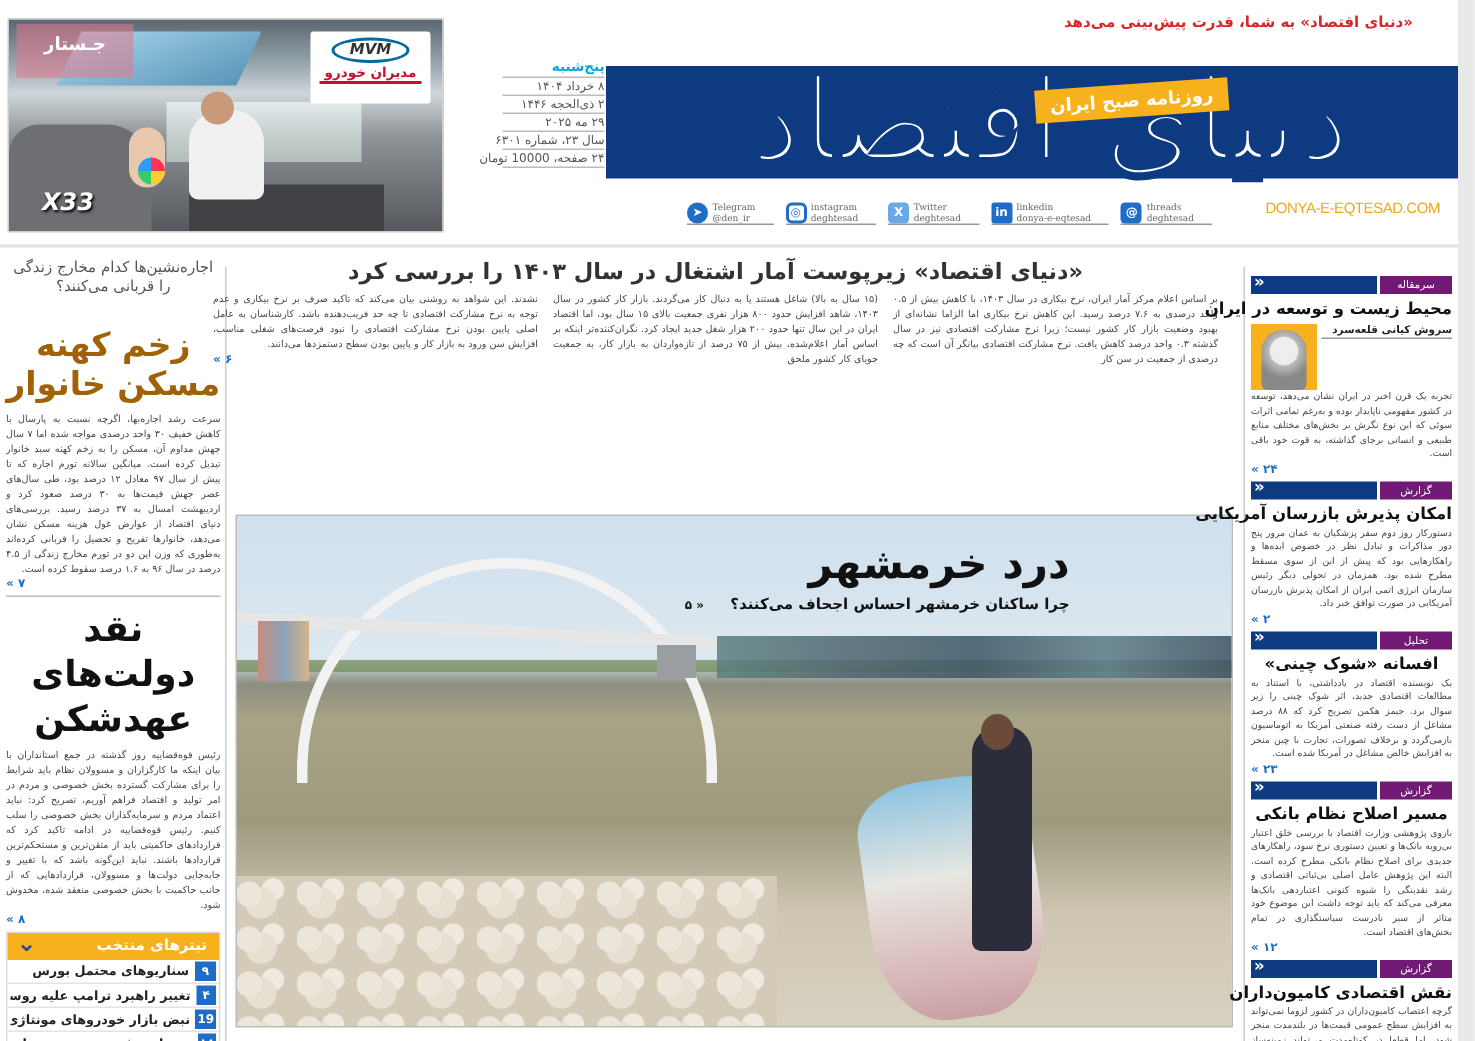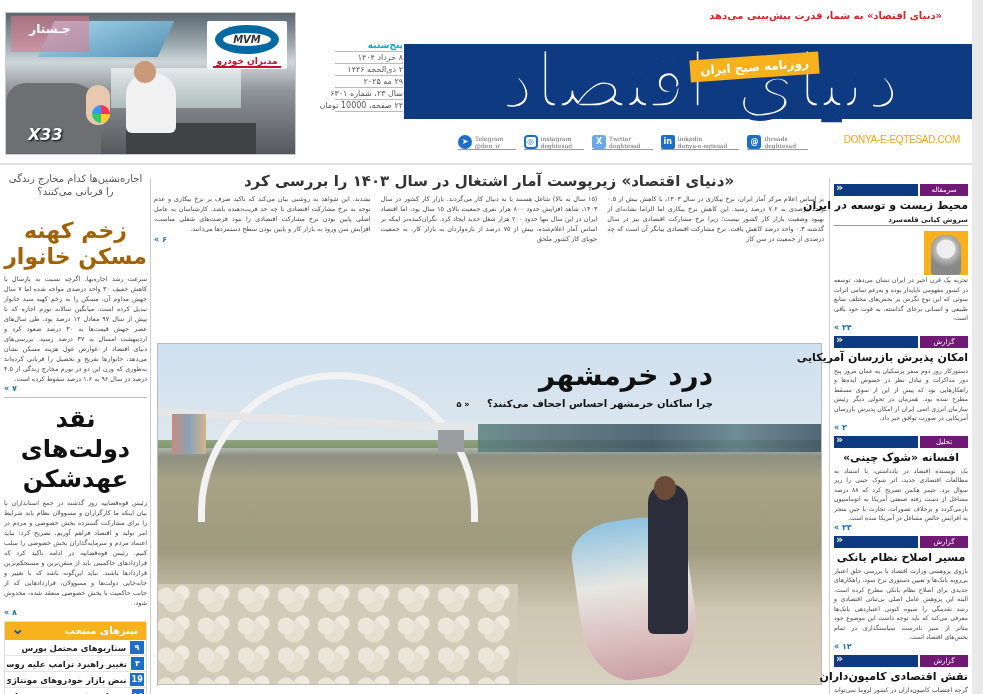--- a/index.html
+++ b/index.html
@@ -13,21 +13,21 @@
         background: linear-gradient(180deg,#5a6770 0%,#9aa8b0 22%,#cfd6da 35%,#8f9498 55%,#55585c 100%); }
   .ad .roof { position:absolute; left:40px; top:8px; width:120px; height:36px; background:linear-gradient(160deg,#aee0f6,#4e8fb6); transform:skewX(-25deg); opacity:.9; }
   .ad .window { position:absolute; left:105px; top:55px; width:130px; height:40px; background:linear-gradient(180deg,#e8f0f0,#b9c7c4); opacity:.85; }
   .ad .seat1 { position:absolute; left:0; top:70px; width:95px; height:73px; background:#6d6f72; border-radius:20px 30px 0 0; }
   .ad .seat2 { position:absolute; left:120px; top:110px; width:130px; height:33px; background:#404246; }
   .ad .person { position:absolute; left:120px; top:60px; width:50px; height:60px; background:#f1f1f1; border-radius:22px 22px 6px 6px; }
   .ad .head { position:absolute; left:128px; top:48px; width:22px; height:22px; background:#c99a7a; border-radius:50%; }
   .ad .kid { position:absolute; left:80px; top:72px; width:24px; height:40px; background:#e8c9b0; border-radius:12px; }
   .ad .ball { position:absolute; left:86px; top:92px; width:18px; height:18px; border-radius:50%; background:conic-gradient(#f35 0 25%,#fc3 0 50%,#3c6 0 75%,#39f 0); }
   .ad .logo-box { position:absolute; right:8px; top:8px; width:80px; height:48px; background:#fff; border-radius:2px; text-align:center; }
-  .ad .mvm { display:inline-block; margin-top:4px; border:8px solid #0369a1; border-radius:50%; padding:1px 10px; font: italic bold 10px "DejaVu Sans", sans-serif; color:#333; }
+  .ad .mvm { display:inline-block; margin-top:4px; border:2px solid #0369a1; border-radius:50%; padding:1px 10px; font: italic bold 10px "DejaVu Sans", sans-serif; color:#333; }
   .ad .brand { display:block; margin-top:2px; font: bold 9px "DejaVu Sans", sans-serif; color:#c8102e; border-bottom:2px solid #c8102e; margin-left:6px; margin-right:6px; }
   .ad .model { position:absolute; left:22px; bottom:10px; font: italic bold 16px "DejaVu Sans", sans-serif; color:#fff; text-shadow:1px 1px 2px #000; }
   .ad .wm { position:absolute; left:5px; top:3px; width:78px; height:36px; background:rgba(225,120,140,.55); color:#fff; font:bold 12px "DejaVu Sans", sans-serif; text-align:center; line-height:26px; }
 
   .dateblock { position: absolute; left: 335px; top: 40px; width: 68px; direction: rtl; text-align: right; font-size: 8px; color: #555; }
   .dateblock .day { color: #0aa6d6; font-weight: bold; font-size: 9px; border-bottom: 1px solid #bbb; padding-bottom: 1px; }
   .dateblock div.row { border-bottom: 1px solid #bbb; padding: 1px 0; white-space: nowrap; }
 
   .banner { position: absolute; left: 404px; top: 44px; width: 568px; height: 75px; background: #0e3a82; }
   .tagline { position: absolute; right: 30px; top: 10px; direction: rtl; color: #d9252a; font-weight: bold; font-size: 10px; }
@@ -60,21 +60,21 @@
   .picks-head { position: relative; height: 18px; background: #f6b11d; color: #fff; font-size: 10px; font-weight: bold; text-align: right; padding-right: 8px; line-height: 18px; }
   .picks-head .chev { position: absolute; left: 6px; top: -2px; color: #1e4c9a; font-size: 16px; }
   .pick { display: flex; align-items: center; gap: 4px; padding: 1px 2px; border-bottom: 1px solid #e3e3e3; height: 16px; }
   .pick .num { width: 14px; height: 13px; background: #1e6ec8; color: #fff; font-size: 8px; font-weight: bold; text-align: center; line-height: 13px; }
   .pick .lbl { font-size: 8.5px; font-weight: bold; color: #222; white-space: nowrap; overflow: hidden; }
 
   .vline-l { position: absolute; left: 150px; top: 178px; width: 1px; height: 516px; background: #ccc; }
   .vline-r { position: absolute; left: 829px; top: 178px; width: 1px; height: 516px; background: #ccc; }
 
   
-  .center { position: absolute; left: 154px; top: 172px; width: 670px; direction: rtl; }
+  .center { position: absolute; left: 142px; top: 172px; width: 670px; direction: rtl; }
   .surtitle { text-align: center; font-size: 15px; color: #333; font-weight: bold; }
   .headline { text-align: center; font: bold 54px "DejaVu Sans", sans-serif; line-height: 72px; color: #111; letter-spacing: -1px; }
   .lead { display: flex; flex-direction: row; gap: 10px; margin-top: 4px; }
   .lead .col { flex: 1; }
   .lead .pageref { margin-top: 1px; }
 
   .photo { position: absolute; left: 157px; top: 343px; width: 665px; height: 342px; overflow: hidden; border: 1px solid #bbb;
            background: linear-gradient(180deg, #cfe0ef 0%, #dde7ee 28%, #b7c0b8 30%, #8c8f80 33%, #a8a385 40%, #9e9a7e 60%, #cfc6b2 78%, #d9d1c0 100%); }
   .photo .trees { position:absolute; left:0; top:96px; width:665px; height:8px; background:#6f8a55; opacity:.7; }
   .photo .bridge-arch { position:absolute; left:40px; top:28px; width:280px; height:150px; border:7px solid #f2f2f2; border-bottom:none; border-radius:140px 140px 0 0; }
@@ -91,21 +91,21 @@
   .photo-title .s { font-size: 10px; font-weight: bold; color: #111; margin-top: 4px; }
   .photo-title .s .pr { color: #111; margin-right: 14px; font-size: 8px; }
 
   
   .rightcol { position: absolute; left: 834px; top: 180px; width: 134px; direction: rtl; }
   .sec-bar { display: flex; flex-direction: row; height: 12px; margin-top: 4px; }
   .sec-bar .lab { width: 48px; background: #701a75; color: #fff; font-size: 7px; text-align: center; line-height: 12px; }
   .sec-bar .blue { flex: 1; background: #0e3a82; margin-right: 2px; position: relative; }
   .sec-bar .blue::after { content: "«"; position: absolute; left: 2px; top: -3px; color: #fff; font-size: 11px; font-weight: bold; }
   .r-title { text-align: center; font-weight: bold; font-size: 11px; line-height: 16px; color: #111; margin-top: 2px; white-space: nowrap; }
-  .author-row { display: flex; flex-direction: column; gap: 3px; margin-top: 2px; }
+  .author-row { display: flex; flex-direction: row; gap: 3px; margin-top: 2px; }
   .author-row .txt { flex: 1; }
   .author-name { font-size: 7px; font-weight: bold; color: #222; border-bottom: 1px solid #999; padding-bottom: 1px; margin-bottom: 2px; }
   .portrait { width: 44px; height: 44px; background: #f6b11d; position: relative; flex-shrink: 0; }
   .portrait .face { position:absolute; left:7px; top:4px; width:30px; height:40px; background:radial-gradient(circle at 50% 35%, #eee 0 9px, #bbb 10px, #888 18px); border-radius: 14px 14px 4px 4px; }
   .rightcol .body-text { font-size: 6.2px; line-height: 9.5px; }
 </style>
 </head>
 <body>
 
 <div class="page">

